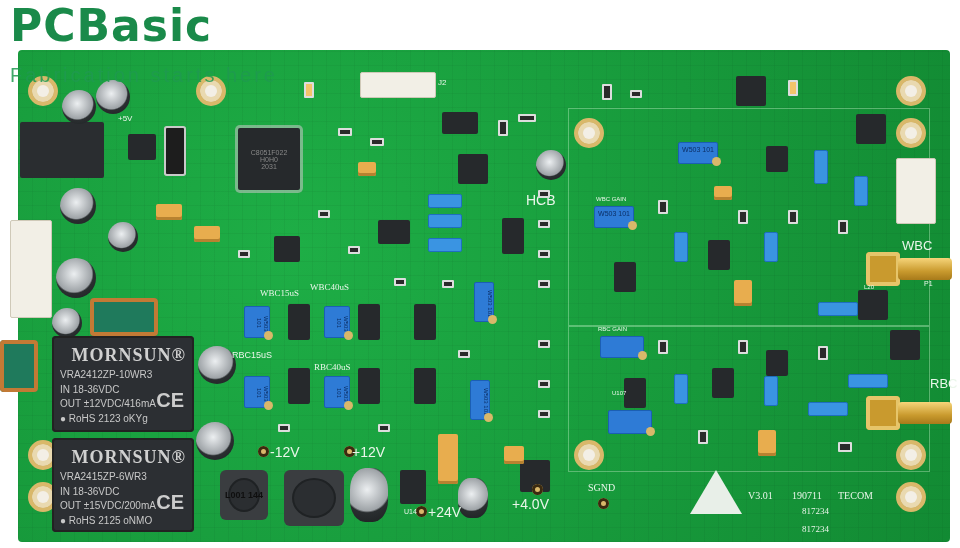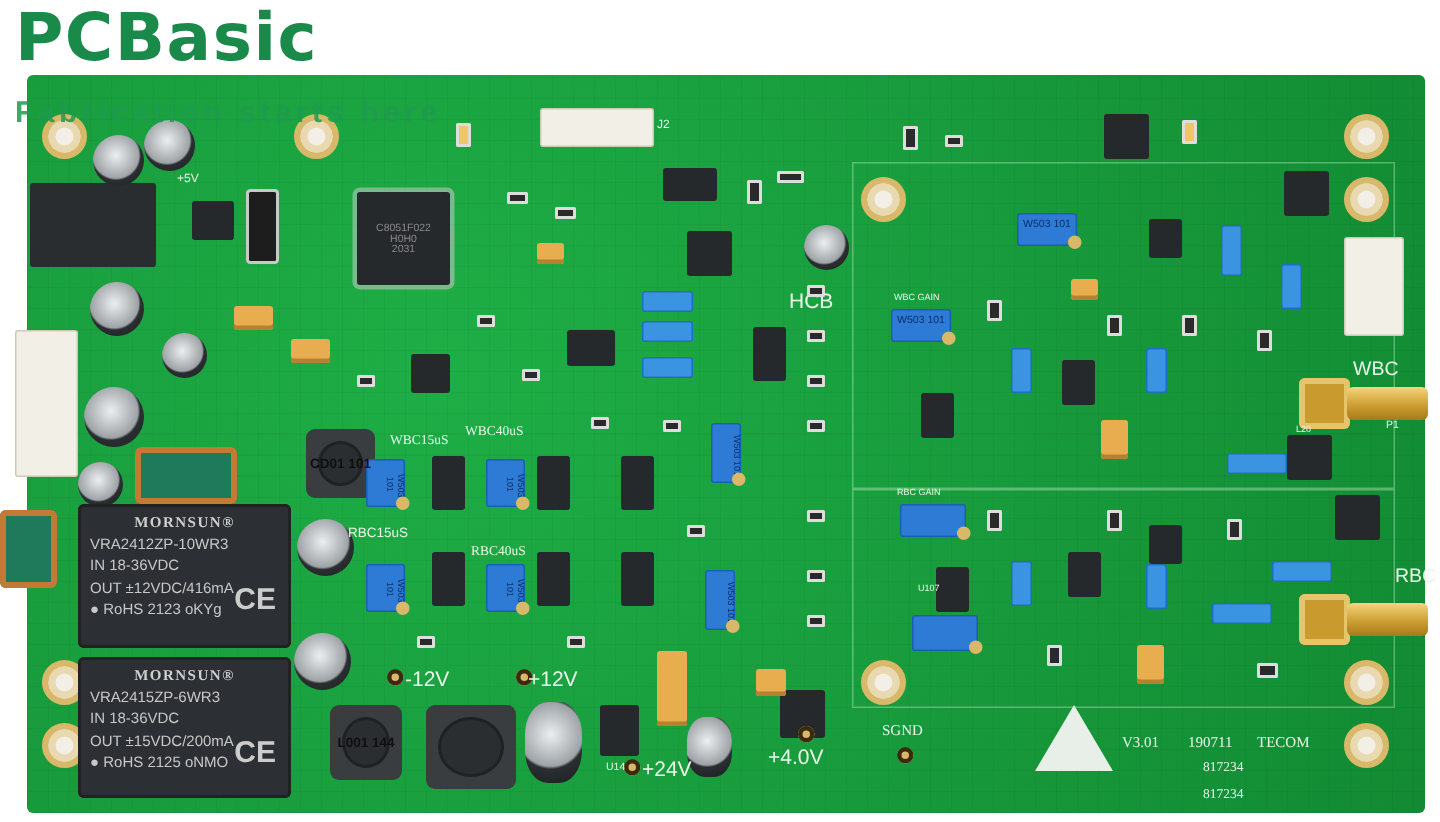--- a/index.html
+++ b/index.html
@@ -1,28 +1,28 @@
 <!DOCTYPE html>
 <html><head>
 <meta charset="utf-8">
 <style>
   *{box-sizing:border-box;margin:0;padding:0}
   body{width:960px;height:548px;background:#ffffff;position:relative;overflow:hidden;font-family:"Liberation Sans",sans-serif}
   .logo{position:absolute;left:10px;top:4px;z-index:20;color:#1a8a4a;font-family:"DejaVu Sans",sans-serif;font-weight:bold;font-size:44px;letter-spacing:1px;line-height:1}
-  .tagline{position:absolute;left:10px;top:64px;z-index:20;color:#1f9a50;font-size:20px;font-weight:bold;letter-spacing:3px;opacity:.85}
+  .tagline{position:absolute;left:10px;top:64px;z-index:20;color:#1f9a50;font-size:20px;font-weight:normal;letter-spacing:3px;opacity:.85}
   .board{position:absolute;left:18px;top:50px;width:932px;height:492px;background:#159a3a;border-radius:4px;
     background-image:
       repeating-linear-gradient(90deg,rgba(0,0,0,.04) 0 1px,transparent 1px 14px),
       repeating-linear-gradient(0deg,rgba(0,0,0,.04) 0 1px,transparent 1px 14px),
       radial-gradient(circle at 30% 40%,#1eae46,#128a33);}
   .region{position:absolute;border:1px solid rgba(220,255,220,.35)}
   .hole{position:absolute;width:30px;height:30px;border-radius:50%;background:#c7a45a;border:4px solid #d9b86a;box-shadow:inset 0 0 0 6px #e9d9b0}
   .hole::after{content:"";position:absolute;left:5px;top:5px;width:12px;height:12px;border-radius:50%;background:#f3efe6}
   .module{position:absolute;background:#2c2f33;border-radius:4px;color:#c8c8c8;padding:6px 8px;font-size:10px;line-height:1.45;box-shadow:inset 0 0 0 2px #222}
-  .module .brand{font-family:"Liberation Serif",serif;font-weight:bold;font-size:10px;text-align:center;letter-spacing:1px;color:#d0d0d0}
+  .module .brand{font-family:"Liberation Serif",serif;font-weight:bold;font-size:18px;text-align:right;letter-spacing:1px;color:#d0d0d0}
   .module .ce{position:absolute;right:10px;top:50px;font-size:20px;font-weight:bold;color:#ccc}
   .chip{position:absolute;background:#26292c;border-radius:2px;color:#999;font-size:7px;display:flex;align-items:center;justify-content:center}
   .chip.pins{box-shadow:0 0 0 3px rgba(200,200,200,.55)}
   .cap{position:absolute;border-radius:50%;background:radial-gradient(circle at 45% 40%,#eceff1,#9ea3a7 55%,#2a2e30 60%,#1d2022);}
   .pot{position:absolute;background:#2e7bd6;border:1px solid #1b5fb3;border-radius:2px;color:#0c2f66;font-size:7px;text-align:center;line-height:1.2;padding-top:3px}
   .pot::after{content:"";position:absolute;right:-4px;bottom:-3px;width:9px;height:9px;border-radius:50%;background:#d9b86a}
   .bluecap{position:absolute;background:#3a94e2;border:1px solid #1e6fbf;border-radius:2px}
   .tant{position:absolute;background:#e8ad4e;border-radius:2px;box-shadow:inset 0 -3px 0 #b78230}
   .smd{position:absolute;background:#2a2a2a;border:2px solid #ddd;border-radius:1px}
   .inductor{position:absolute;background:#3a3d40;border-radius:6px;display:flex;align-items:center;justify-content:center;color:#111;font-size:9px}
@@ -92,23 +92,20 @@
   </div>
   <div class="module" style="left:34px;top:388px;width:142px;height:94px">
     <div class="brand">MORNSUN®</div>
     <div>VRA2415ZP-6WR3</div>
     <div>IN  18-36VDC</div>
     <div>OUT ±15VDC/200mA</div>
     <div>● RoHS 2125 oNMO</div>
     <div class="ce">CE</div>
   </div>
 
-  <div class="inductor" style="left:186px;top:236px;width:46px;height:46px">
-      <span>CD01 101</span>
-    </div>
   <div class="inductor" style="left:202px;top:420px;width:48px;height:50px">
       <span>L001 144</span>
     </div>
   <div class="inductor" style="left:266px;top:420px;width:60px;height:56px">
       <span></span>
     </div>
 
   <div class="chip pins" style="left:220px;top:78px;width:62px;height:62px;flex-direction:column;color:#888;font-size:7px">
     <span>C8051F022</span>
     <span>H0H0</span>

